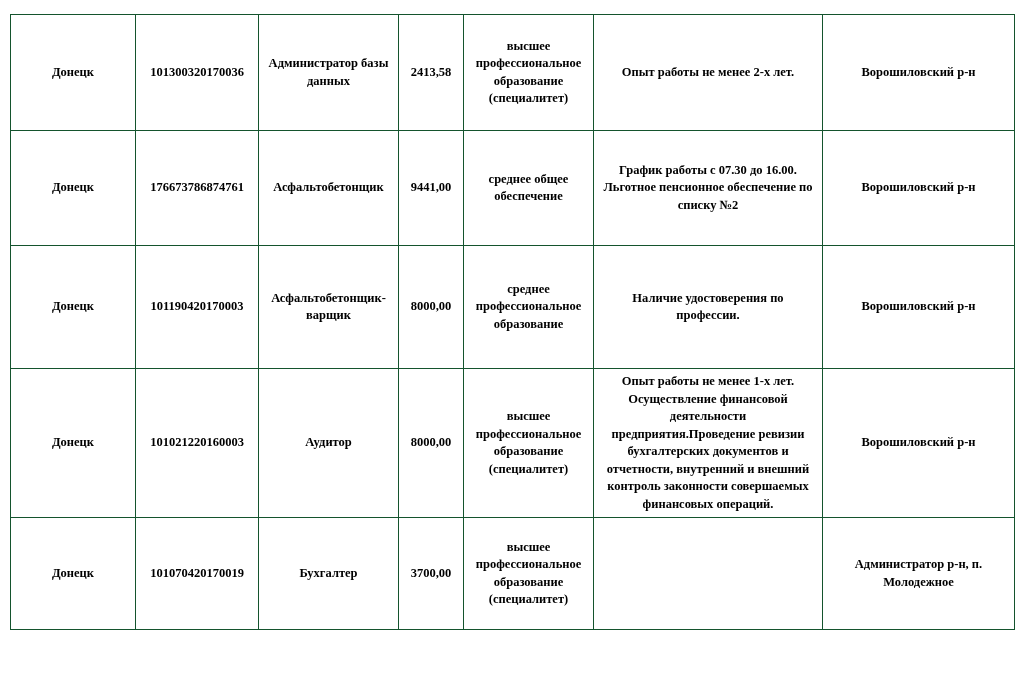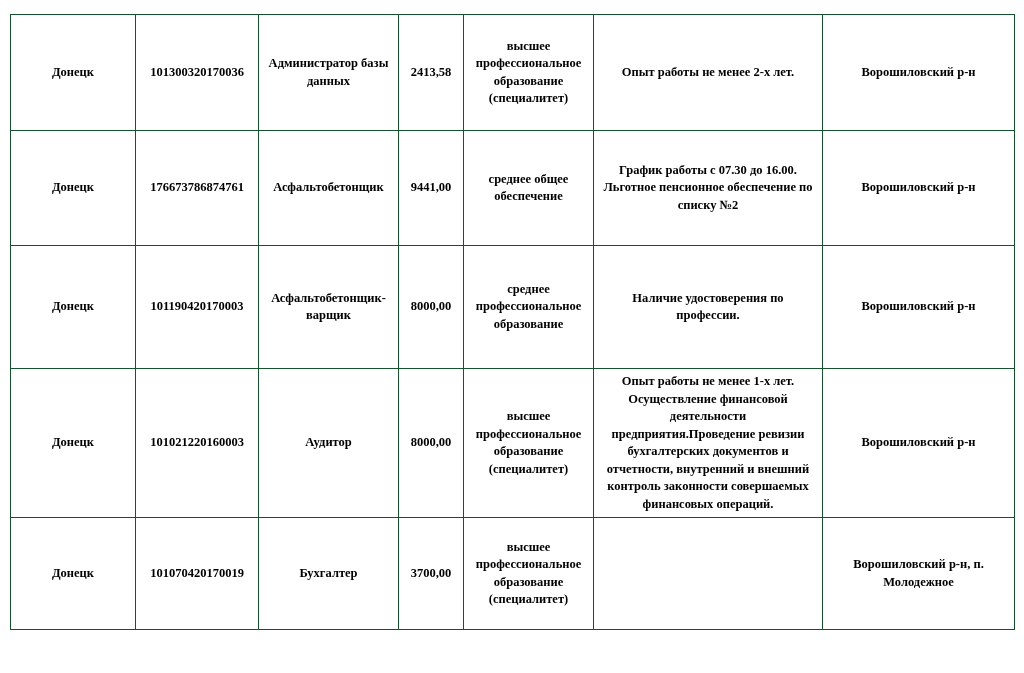--- a/index.html
+++ b/index.html
@@ -103,17 +103,17 @@
           <td>Опыт работы не менее 1-х лет. Осуществление финансовой деятельности предприятия.Проведение ревизии бухгалтерских документов и отчетности, внутренний и внешний контроль законности совершаемых финансовых операций.</td>
           <td>Ворошиловский р-н</td>
         </tr>
         <tr class="row-4">
           <td>Донецк</td>
           <td>101070420170019</td>
           <td>Бухгалтер</td>
           <td>3700,00</td>
           <td>высшее профессиональное образование (специалитет)</td>
           <td></td>
-          <td>Ворошиловский р-н, п. Молодежное</td>
+          <td>Администратор р-н, п. Молодежное</td>
         </tr>
       </tbody>
   </table>
 </div>
 
 </body></html>

